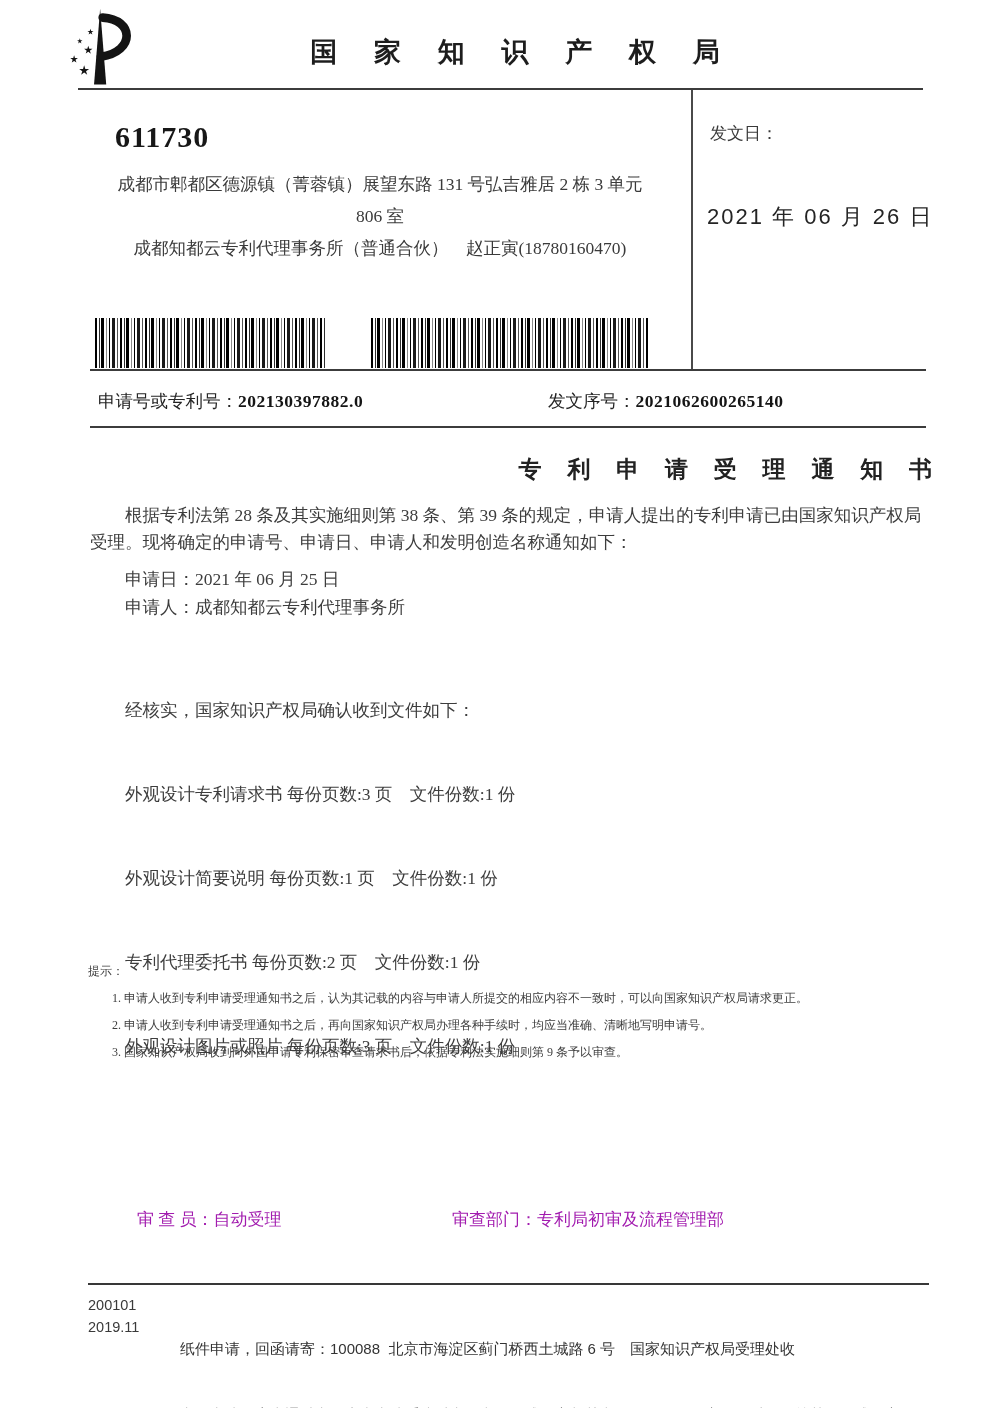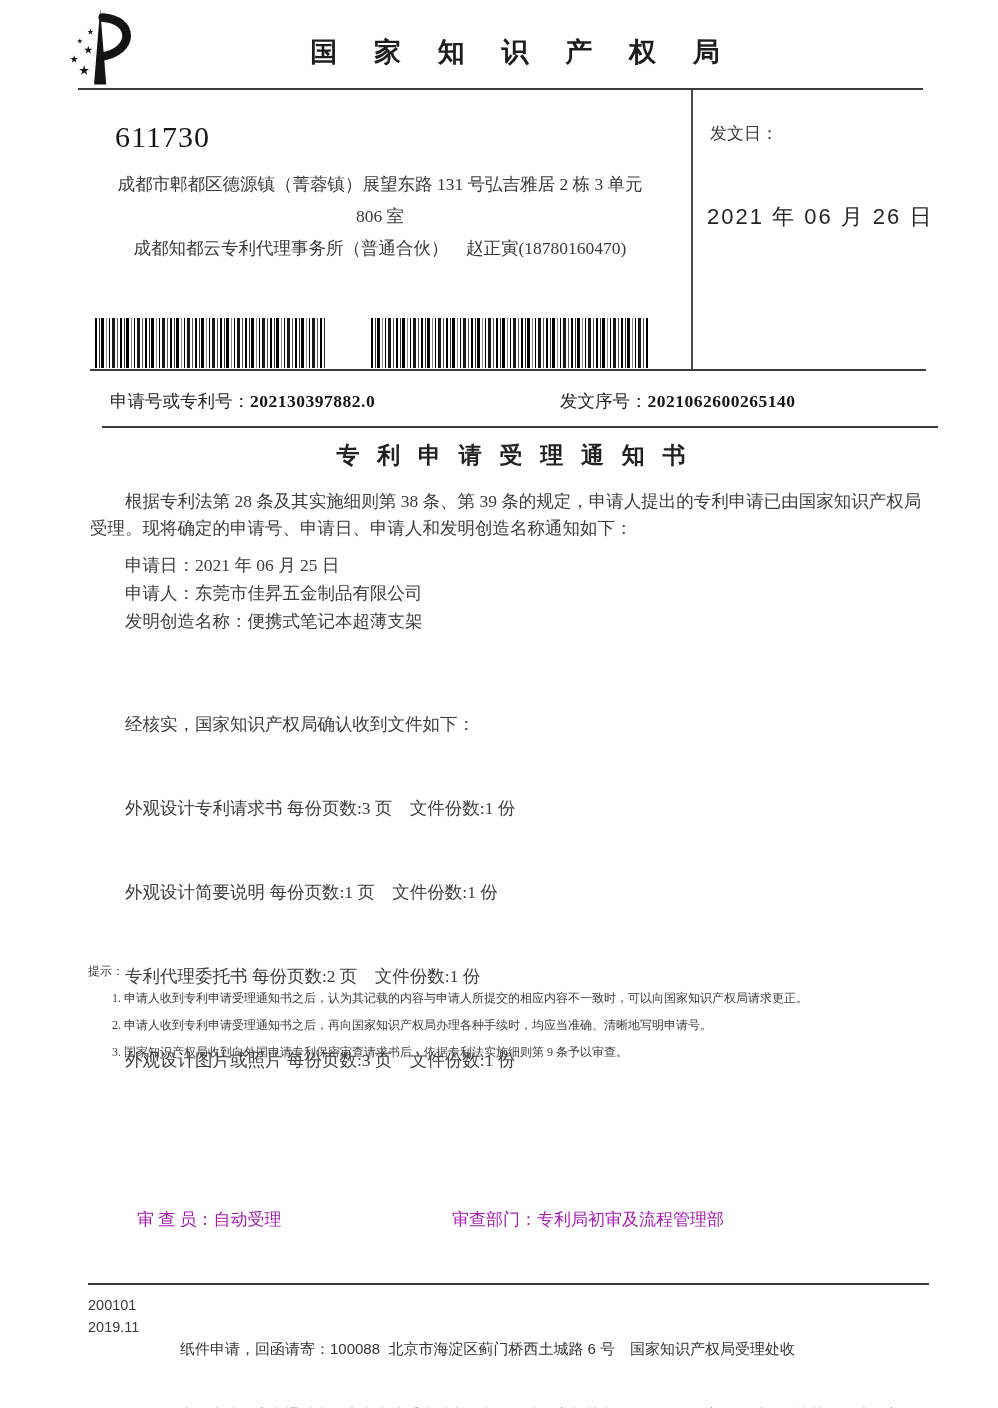--- a/index.html
+++ b/index.html
@@ -24,21 +24,21 @@
   }
   .rule-top { position:absolute; top:88px; left:78px; width:845px;
     border-top:2px solid #3c3c3c; }
 
   
   .info-table {
     position:absolute; top:90px; left:90px; width:836px; height:281px;
     display:flex; border-bottom:2px solid #3c3c3c;
   }
   .info-left { position:relative; width:601px; }
-  .postal-code { margin:30px 0 0 25px; font-size:30px; font-weight:normal; color:#171717; letter-spacing:1px; }
+  .postal-code { margin:30px 0 0 25px; font-size:30px; font-weight:bold; color:#171717; letter-spacing:1px; }
   .addr-block { margin-top:14px; text-align:center; font-size:17.5px; line-height:32px; color:#3a3a3a; width:580px; }
   .barcodes { position:absolute; top:228px; left:5px; display:flex; gap:45px; }
   .barcode {
     height:50px;
     background:repeating-linear-gradient(90deg,
       #000 0px,#000 2px,#fff 2px,#fff 4px,#2e2e2e 4px,#2e2e2e 5px,
       #fff 5px,#fff 6px,#000 6px,#000 9px,#fff 9px,#fff 11px,
       #8a8a8a 11px,#8a8a8a 12px,#fff 12px,#fff 14px,#000 14px,#000 15px,
       #fff 15px,#fff 17px,#1a1a1a 17px,#1a1a1a 20px,#fff 20px,#fff 22px,
       #555 22px,#555 23px,#fff 23px,#fff 25px);
@@ -48,33 +48,34 @@
   .info-right { position:relative; flex:1; border-left:2px solid #4a4a4a; }
   .issue-date-label { position:absolute; top:32px; left:17px; font-size:17px; color:#3a3a3a; }
   .issue-date {
     position:absolute; top:112px; left:14px;
     font-family:Liberation Sans, sans-serif;
     font-size:22px; color:#242424; letter-spacing:2px; white-space:nowrap;
   }
 
   
   .app-row {
-    position:absolute; top:371px; left:102px; width:836px; height:57px;
+    position:absolute; top:371px; left:90px; width:836px; height:57px;
     display:flex; align-items:center; border-bottom:2px solid #3c3c3c;
     font-size:17.5px; padding:4px 0 0 8px; color:#242424;
   }
   .app-left { width:450px; }
   .num { font-weight:bold; color:#151515; letter-spacing:0.5px; }
 
   
   .doc-body { position:absolute; top:428px; left:90px; right:60px; color:#3d3d3d; }
   .doc-title {
-    margin-top:12px; text-align:center;
+    margin-top:26px; text-align:right;
     font-size:23px; font-weight:bold; letter-spacing:6px; color:#222;
     white-space:nowrap;
+    font-family:Liberation Mono, monospace;
   }
   .intro { margin-top:17px; font-size:17.5px; line-height:27px; text-indent:2em; }
   .details { margin-top:9px; list-style:none; padding-left:35px; font-size:17.5px; line-height:28px; }
   .files { margin-top:19px; list-style:none; padding-left:35px; font-size:17.5px; line-height:28px; white-space:pre-wrap; }
 
   
   .tips { position:absolute; top:958px; left:88px; right:52px;
     font-size:12px; line-height:27px; color:#3d3d3d; }
   .tips .tips-label { line-height:27px; }
   .tips p { text-indent:2em; margin:0; }
@@ -137,22 +138,21 @@
       <span>发文序号：</span><span class="num">2021062600265140</span>
     </div>
   </div>
 
   <div class="doc-body">
     <div class="doc-title">专 利 申 请 受 理 通 知 书</div>
     <p class="intro">根据专利法第 28 条及其实施细则第 38 条、第 39 条的规定，申请人提出的专利申请已由国家知识产权局受理。现将确定的申请号、申请日、申请人和发明创造名称通知如下：</p>
 
     <ul class="details">
       <li><span>申请日：</span><span>2021 年 06 月 25 日</span></li>
-      <li><span>申请人：</span><span>东莞市佳昇五金制品有限公司</span></li>
-      <li><span>发明创造名称：</span><span>便携式笔记本超薄支架</span></li>
+      <li><span>申请人：</span><span>成都知都云专利代理事务所</span></li>
     </ul>
 
     <ul class="files">
       <li>经核实，国家知识产权局确认收到文件如下：</li>
       <li>外观设计专利请求书 每份页数:3 页　文件份数:1 份</li>
       <li>外观设计简要说明 每份页数:1 页　文件份数:1 份</li>
       <li>专利代理委托书 每份页数:2 页　文件份数:1 份</li>
       <li>外观设计图片或照片 每份页数:3 页　文件份数:1 份</li>
     </ul>
   </div>

